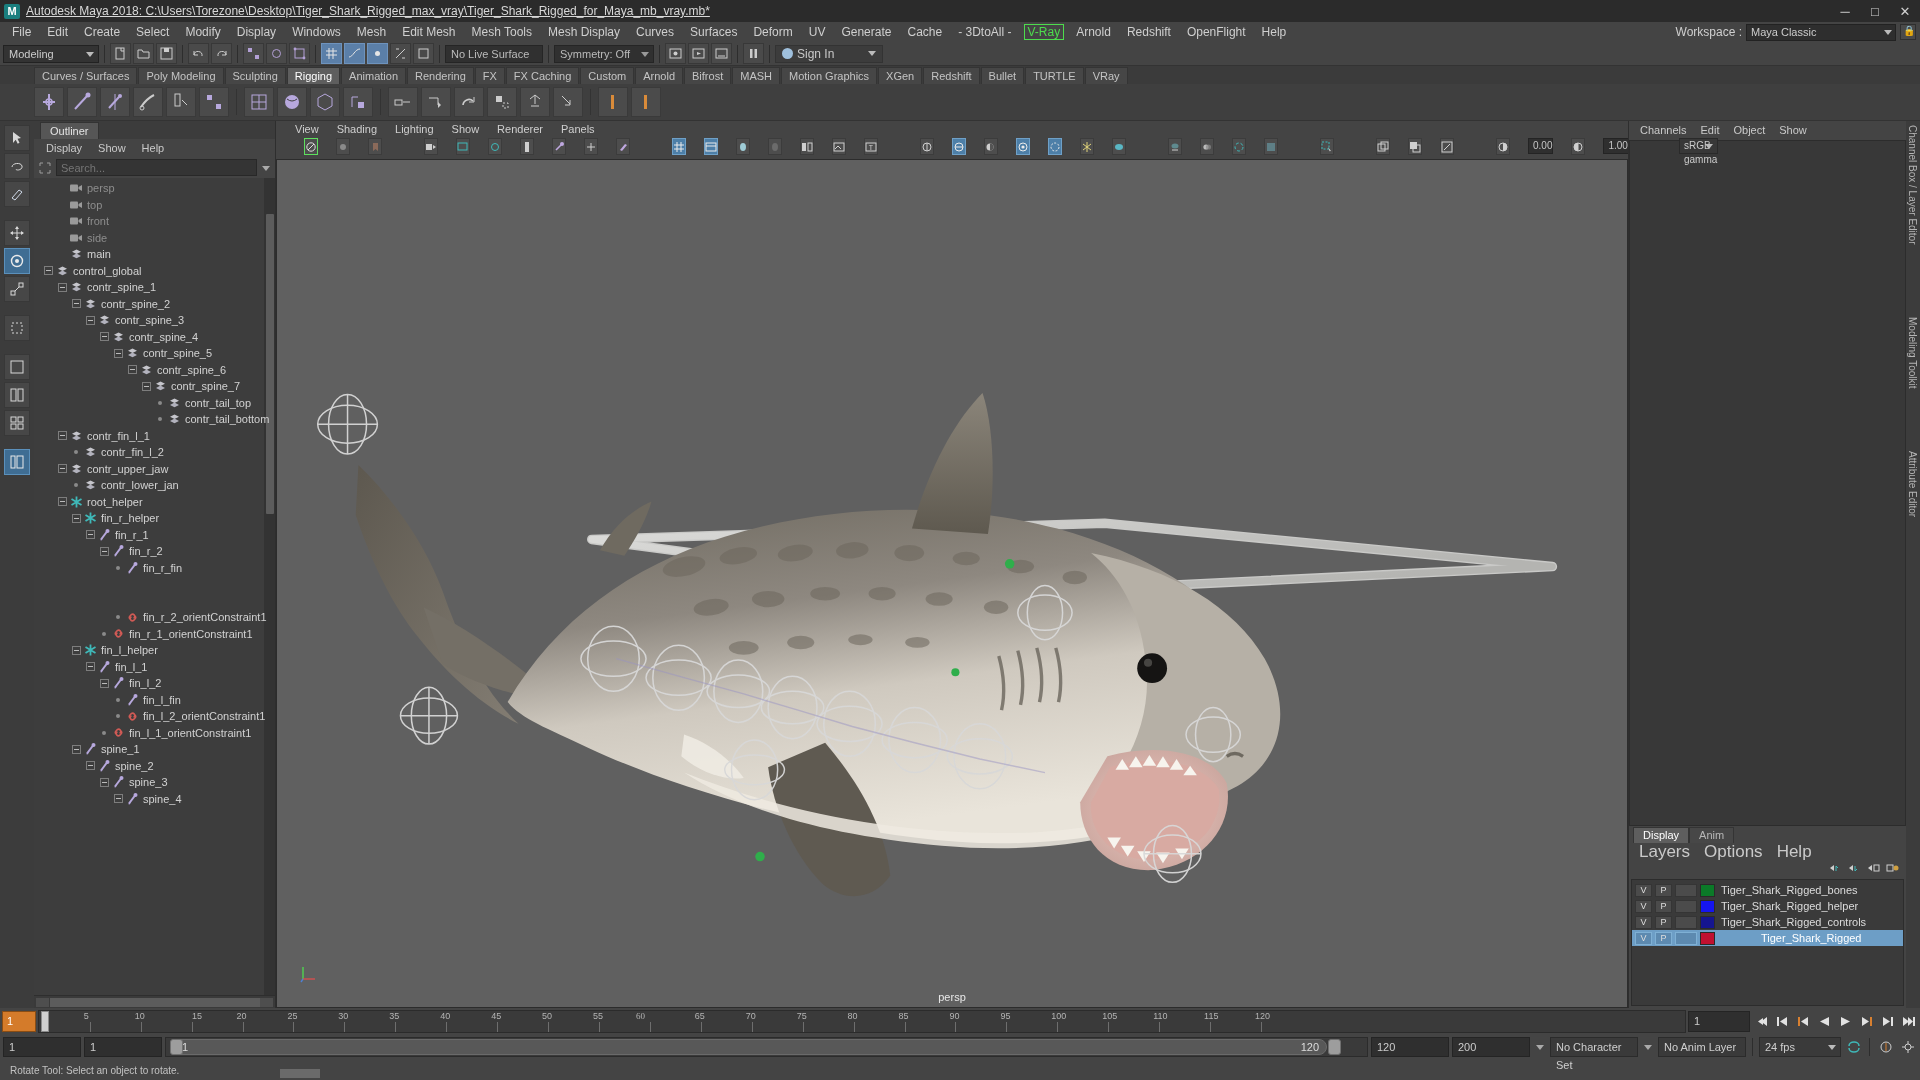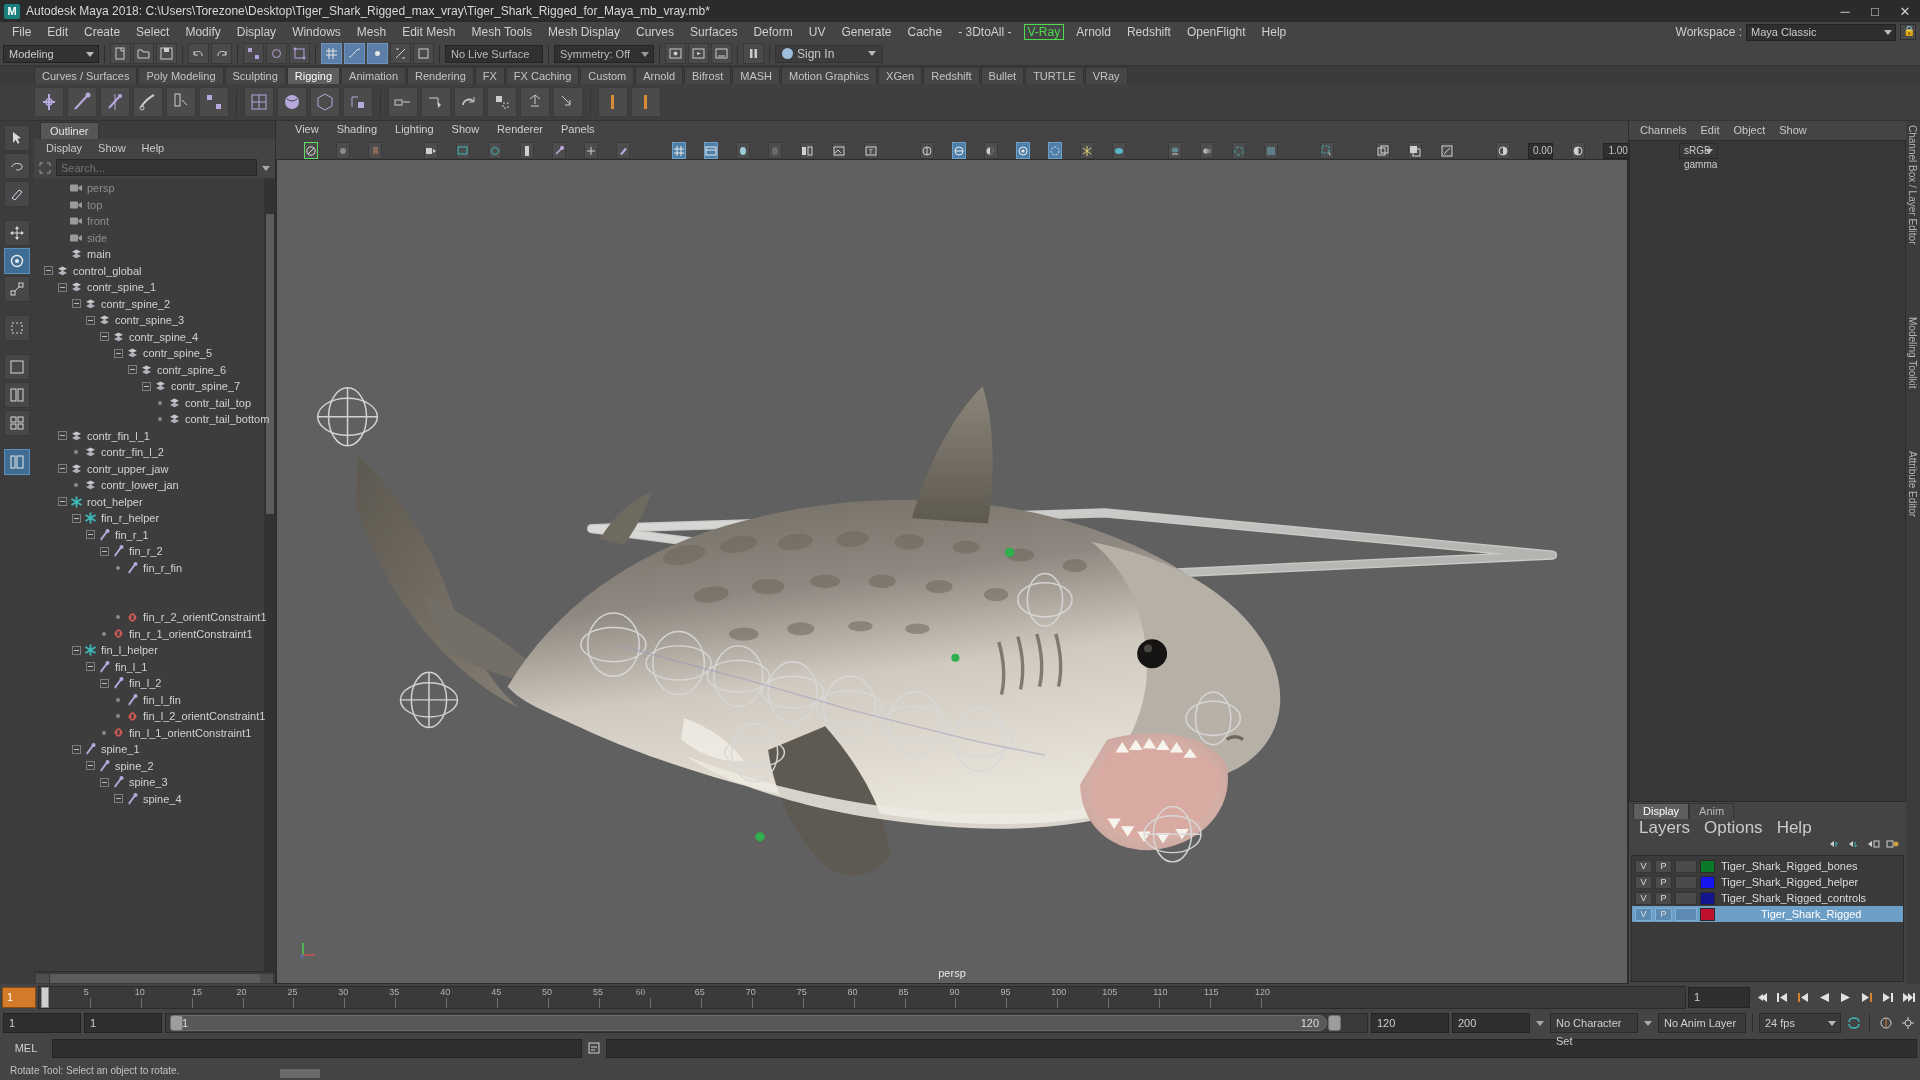--- a/index.html
+++ b/index.html
@@ -10,21 +10,21 @@
     font-size:12px;
     color:#c8c8c8;
     -webkit-font-smoothing:antialiased;
   }
   .app { position:relative; width:1920px; height:1080px; background:#3c3c3c; display:flex; flex-direction:column; }
 
   
   .titlebar { height:22px; background:#2b2b2b; display:flex; align-items:center; flex:none; }
   .title-logo { width:16px; height:15px; margin:0 6px 0 4px; background:#1a7f7f; border-radius:2px;
                 color:#fff; font-size:11px; font-weight:bold; text-align:center; line-height:15px; }
-  .title-text { font-size:12px; color:#d8d8d8; white-space:nowrap; }
+  .title-text { font-size:12px; color:#d8d8d8; white-space:nowrap;text-decoration:underline; }
   .win-btns { margin-left:auto; display:flex; height:22px; }
   .win-btn { width:30px; height:22px; display:flex; align-items:center; justify-content:center;
              color:#d0d0d0; font-size:13px; }
 
   
   .menubar { height:20px; background:#444; display:flex; align-items:center; padding-left:4px; flex:none; position:relative; }
   .menu-item { padding:0 8px; height:20px; line-height:20px; font-size:12px; color:#cfcfcf; white-space:nowrap; }
   .menu-item.vray { color:#4ddc4d; border:1px solid #4ddc4d; padding:0 3px; height:16px; line-height:14px; margin:0 4px; }
   .workspace-box { margin-left:auto; display:flex; align-items:center; padding-right:4px; gap:4px; }
   .workspace-lbl { font-size:12px; color:#cfcfcf; }
@@ -93,21 +93,21 @@
   .out-scroll { position:absolute; right:0; top:0; width:11px; height:100%; background:#333; }
   .out-thumb { position:absolute; right:1px; top:36px; width:8px; height:300px; background:#5c5c5c; border-radius:1px; }
   .out-hscroll { height:13px; background:#3a3a3a; position:relative; border-top:1px solid #2e2e2e; }
   .out-hthumb { position:absolute; left:16px; top:2px; width:220px; height:9px; background:#5c5c5c; }
   .out-harrow { position:absolute; top:2px; width:13px; height:9px; background:#4e4e4e; }
 
   
   .vp { flex:1; display:flex; flex-direction:column; min-width:0; background:#444; }
   .vp-menu { height:17px; display:flex; align-items:center; background:#444; padding-left:10px; }
   .vp-menu span { padding:0 9px; font-size:11px; color:#cfcfcf; line-height:17px; }
-  .vp-tools { height:21px; background:#444; display:flex; align-items:flex-end; gap:18px; padding:0 4px; }
+  .vp-tools { height:21px; background:#444; display:flex; align-items:flex-start; gap:18px; padding:0 4px; }
   .vbtn { width:16px; height:17px; background:#4d4d4d; border:1px solid #3c3c3c; display:flex; align-items:center; justify-content:center; }
   .vbtn.on { background:#4d7fa8; border-color:#6fa0c7; }
   .vbtn.sel { border:1px solid #5ee05e; }
   .vsep { width:1px; height:15px; background:#343434; margin:0 3px; }
   .vfield { width:44px; height:16px; background:#2f2f2f; border:1px solid #242424; color:#c5c5c5; font-size:10px; line-height:14px; text-align:left; padding-left:4px; }
   .gamma-sel { width:120px; height:16px; background:#383838; border:1px solid #2a2a2a; color:#ccc; font-size:10px; line-height:14px; padding-left:4px; position:relative; }
   .gamma-sel .arr { position:absolute; right:4px; top:5px; border-left:4px solid transparent; border-right:4px solid transparent; border-top:5px solid #bbb; }
   .vcanvas { flex:1; position:relative; background:#606060; overflow:hidden; border:1px solid #2c2c2c; }
   .persp-lbl { position:absolute; bottom:4px; left:0; right:0; text-align:center; font-size:11px; color:#e8e8e8; }
   .axis { position:absolute; left:22px; bottom:24px; width:22px; height:22px; }
@@ -1565,30 +1565,19 @@
         </svg>
       </div>
     <div class="pbtn">
         <svg width="16" height="14" viewBox="0 0 16 14">
           <circle cx="8" cy="7" r="3" fill="none" stroke="#cfcfcf"></circle>
           <path d="M8 1v3M8 10v3M2 7h3M11 7h3" stroke="#cfcfcf"></path>
         </svg>
       </div>
   </div>
 
-  <div class="cmdline">
-    <div class="mel-lbl">MEL</div>
-    <div class="cmd-in"></div>
-    <div class="cmd-ico">
-        <svg width="14" height="14" viewBox="0 0 14 14">
-          <rect x="2" y="2" width="10" height="10" fill="none" stroke="#cfcfcf"></rect>
-          <path d="M4 6h6M4 9h4" stroke="#cfcfcf"></path>
-        </svg>
-      </div>
-    <div class="cmd-out"></div>
-  </div>
 
   <div class="helpline">
     <span class="help-txt">Rotate Tool: Select an object to rotate.</span>
     <div class="help-prog"></div>
   </div>
 
 </div>
 
 </body></html>

